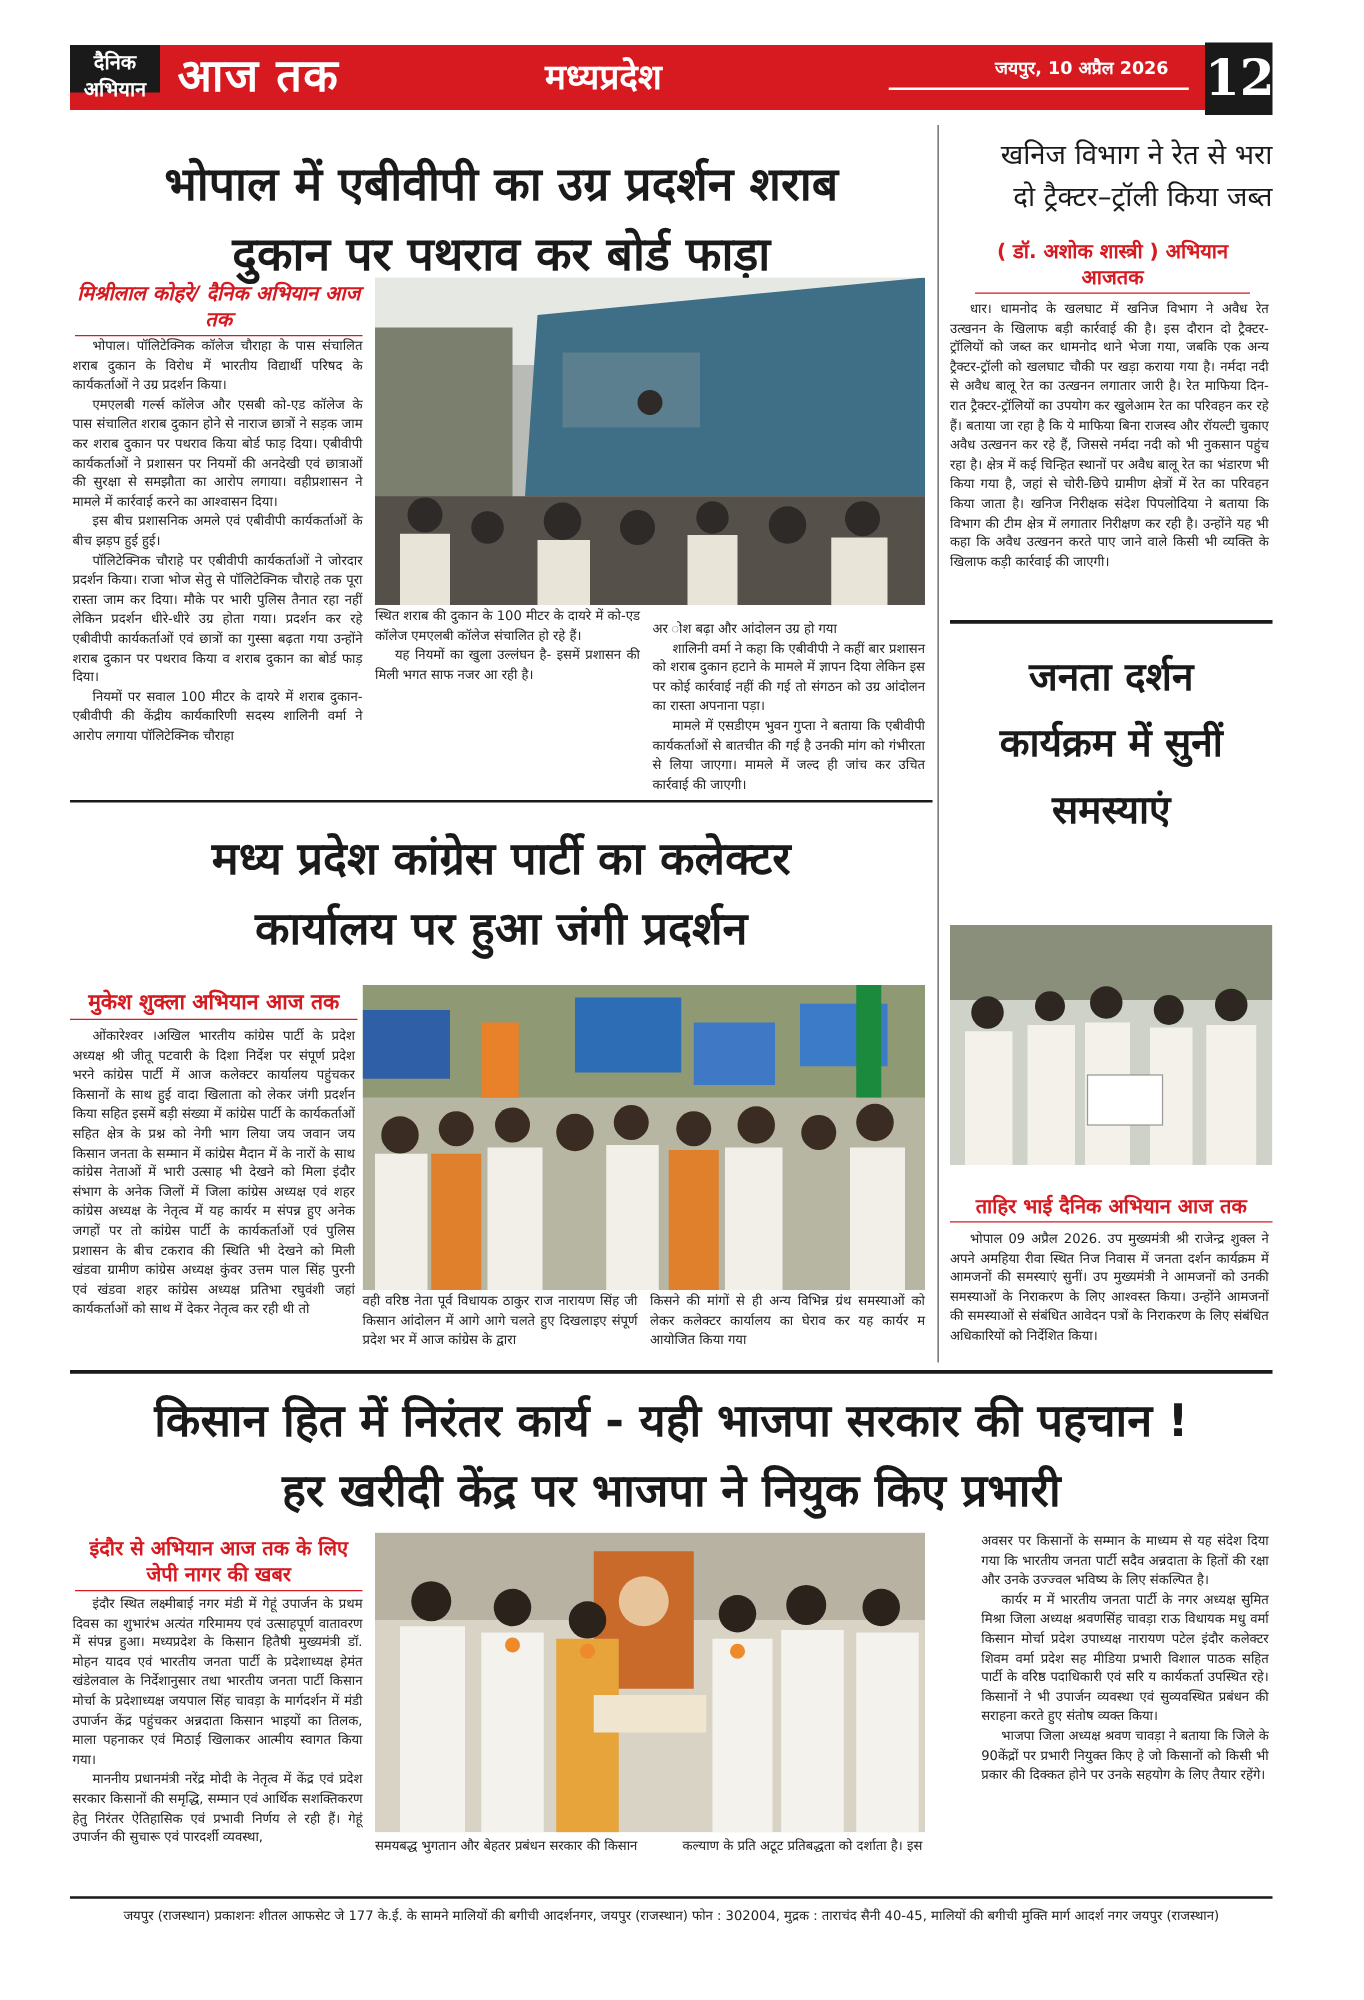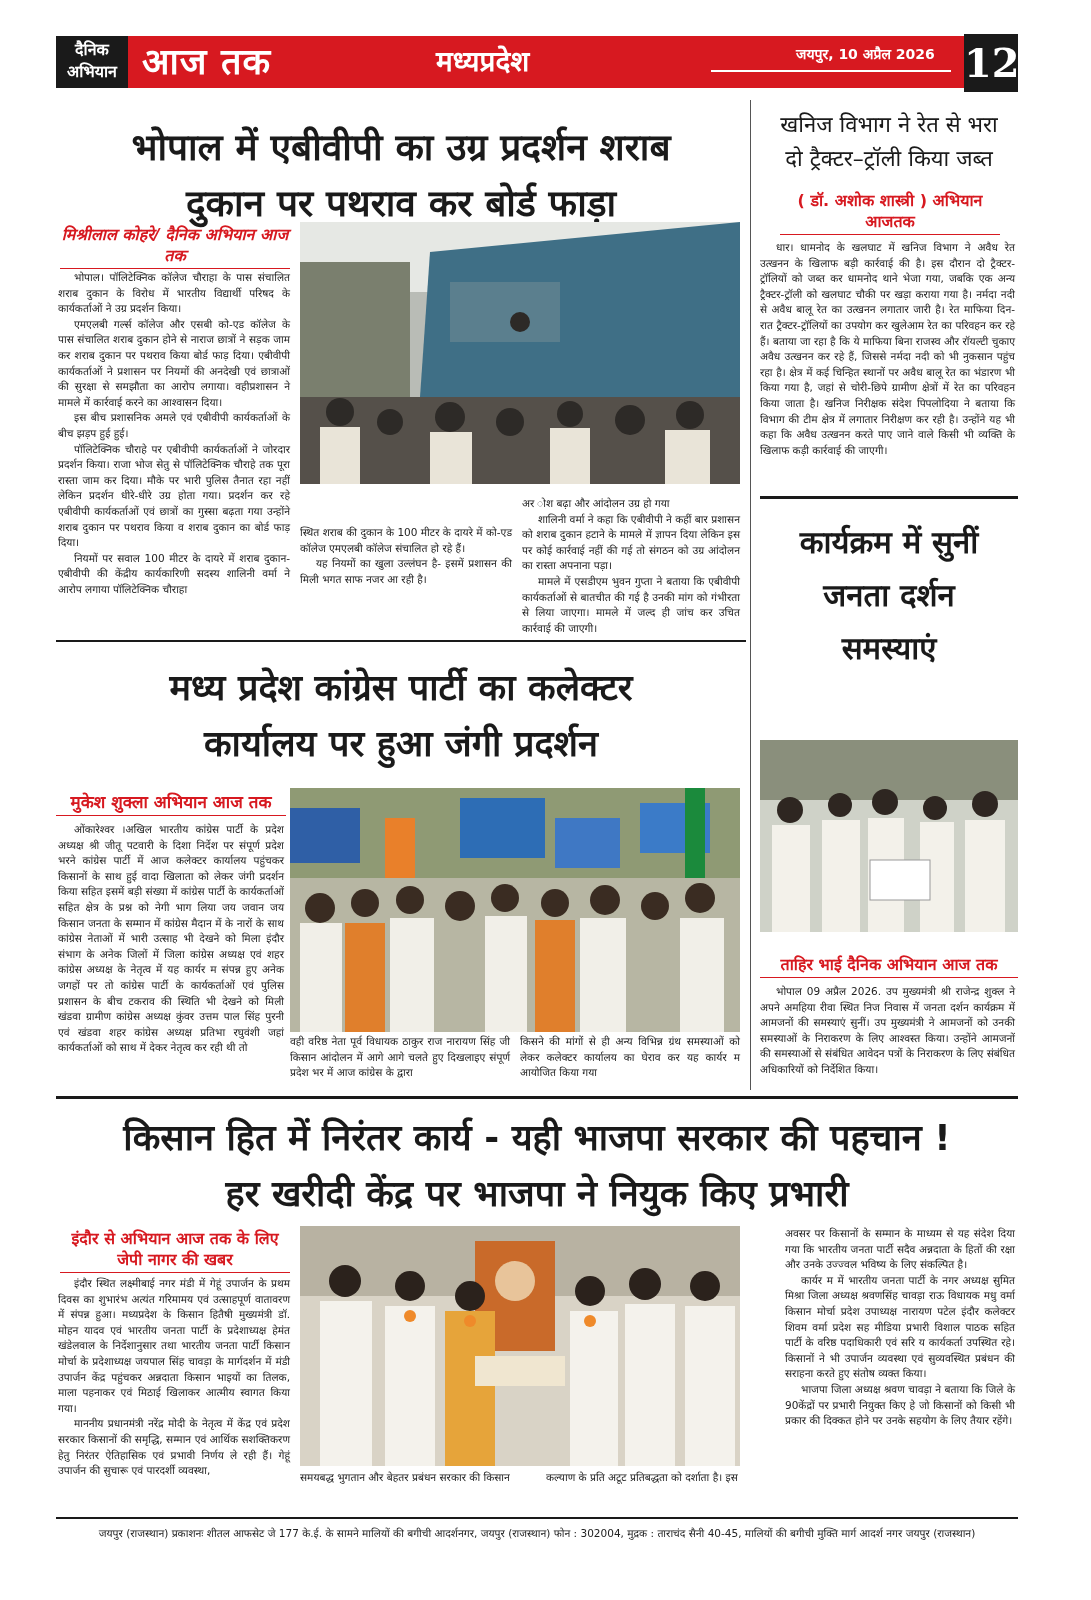--- a/index.html
+++ b/index.html
@@ -1,32 +1,32 @@
 <!DOCTYPE html>
 <html><head>
 <meta charset="utf-8">
 <style>
   * { box-sizing: border-box; margin: 0; padding: 0; }
   html, body { width: 1091px; height: 1600px; background: #ffffff; overflow: hidden; }
   body { font-family: "DejaVu Sans", sans-serif; color: #1a1a1a; position: relative; }
 
   .mast { position: absolute; left: 56px; top: 36px; width: 962px; height: 52px; }
   .mast-red { position: absolute; left: 0; top: 0; width: 908px; height: 52px; background: #d71920; }
-  .brand-box { position: absolute; left: 0; top: 0; width: 72px; height: 52px; background: #1a1a1a; color: #fff; font-weight: bold; font-size: 16px; line-height: 22px; text-align: center; padding-top: 3px; }
+  .brand-box { position: absolute; left: 0; top: 0; width: 72px; height: 38px; background: #1a1a1a; color: #fff; font-weight: bold; font-size: 16px; line-height: 22px; text-align: center; padding-top: 3px; }
   .brand-main { position: absolute; left: 86px; top: 4px; color: #fff; font-weight: bold; font-size: 36px; line-height: 44px; letter-spacing: 1px; }
   .section-name { position: absolute; left: 380px; top: 8px; color: #fff; font-weight: bold; font-size: 28px; line-height: 36px; }
   .dateline { position: absolute; left: 740px; top: 8px; color: #fff; font-size: 14px; font-weight: bold; }
   .date-rule { position: absolute; left: 655px; top: 34px; width: 240px; height: 2px; background: #fff; }
   .page-no { position: absolute; left: 908px; top: -2px; width: 54px; height: 58px; background: #1a1a1a; color: #fff; font-family: "DejaVu Serif", serif; font-size: 40px; font-weight: bold; text-align: center; line-height: 58px; }
 
   .headline { position: absolute; font-weight: bold; color: #1a1a1a; text-align: center; }
   .h-lead { left: 56px; top: 120px; width: 690px; font-size: 37px; line-height: 56px; }
   .h-mid { left: 56px; top: 660px; width: 690px; font-size: 36px; line-height: 56px; }
   .h-bottom { left: 56px; top: 1110px; width: 962px; font-size: 36px; line-height: 56px; }
-  .h-side1 { left: 760px; top: 108px; width: 258px; font-size: 22px; line-height: 34px; font-weight: normal; color: #1a1a1a; }
+  .h-side1 { left: 760px; top: 108px; width: 258px; font-size: 22px; line-height: 34px; font-weight: normal; color: #1a1a1a; text-align: right; }
   .h-side2 { left: 760px; top: 516px; width: 258px; font-size: 31px; line-height: 53px; }
 
   .byline { position: absolute; color: #d71920; font-weight: bold; text-align: center; font-size: 16px; line-height: 21px; border-bottom: 1px solid #d71920; padding-bottom: 2px; }
 
   .col { position: absolute; font-size: 10.5px; line-height: 15.6px; text-align: justify; color: #222; }
   .col p { text-indent: 16px; }
 
   .photo { position: absolute; overflow: hidden; }
   .rule { position: absolute; background: #1a1a1a; }
 
@@ -79,21 +79,21 @@
         <circle cx="220" cy="100" r="10"></circle>
     </g>
     <g fill="#e9e4d8">
       <rect x="20" y="205" width="40" height="57"></rect>
         <rect x="130" y="210" width="42" height="52"></rect>
       <rect x="250" y="206" width="40" height="56"></rect>
         <rect x="365" y="208" width="45" height="54"></rect>
     </g>
   </svg>
 </div>
-<div class="col" style="left:300px; top:486px; width:212px;margin-top:39px;">
+<div class="col" style="left:300px; top:486px; width:212px;">
   <p style="text-indent:0">स्थित शराब की दुकान के 100 मीटर के दायरे में को-एड कॉलेज एमएलबी कॉलेज संचालित हो रहे हैं।</p>
   <p>यह नियमों का खुला उल्लंघन है- इसमें प्रशासन की मिली भगत साफ नजर आ रही है।</p>
 </div>
 <div class="col" style="left:522px; top:496px; width:218px;">
   <p style="text-indent:0">अर ोश बढ़ा और आंदोलन उग्र हो गया</p>
   <p>शालिनी वर्मा ने कहा कि एबीवीपी ने कहीं बार प्रशासन को शराब दुकान हटाने के मामले में ज्ञापन दिया लेकिन इस पर कोई कार्रवाई नहीं की गई तो संगठन को उग्र आंदोलन का रास्ता अपनाना पड़ा।</p>
   <p>मामले में एसडीएम भुवन गुप्ता ने बताया कि एबीवीपी कार्यकर्ताओं से बातचीत की गई है उनकी मांग को गंभीरता से लिया जाएगा। मामले में जल्द ही जांच कर उचित कार्रवाई की जाएगी।</p>
 </div>
 
 <div class="rule" style="left:56px; top:640px; width:690px; height:2px;"></div>
@@ -152,22 +152,22 @@
   </svg>
 </div>
 <div class="col" style="left:290px; top:1034px; width:220px;">
   <p style="text-indent:0">वही वरिष्ठ नेता पूर्व विधायक ठाकुर राज नारायण सिंह जी किसान आंदोलन में आगे आगे चलते हुए दिखलाइए संपूर्ण प्रदेश भर में आज कांग्रेस के द्वारा</p>
 </div>
 <div class="col" style="left:520px; top:1034px; width:220px;">
   <p style="text-indent:0">किसने की मांगों से ही अन्य विभिन्न ग्रंथ समस्याओं को लेकर कलेक्टर कार्यालय का घेराव कर यह कार्यर म आयोजित किया गया</p>
 </div>
 
 <div class="headline h-side2">
+  <div>जनता दर्शन</div>
   <div>कार्यक्रम में सुनीं</div>
-  <div>जनता दर्शन</div>
   <div>समस्याएं</div>
 </div>
 <div class="photo" style="left:760px; top:740px; width:258px; height:192px;">
   <svg width="258" height="192" viewBox="0 0 258 192">
     <rect width="258" height="192" fill="#cfd2c8"></rect>
     <rect x="0" y="0" width="258" height="60" fill="#8a8f7c"></rect>
     <g fill="#2e2621">
       <circle cx="30" cy="70" r="13"></circle>
         <circle cx="80" cy="65" r="12"></circle>
         <circle cx="125" cy="62" r="13"></circle>

